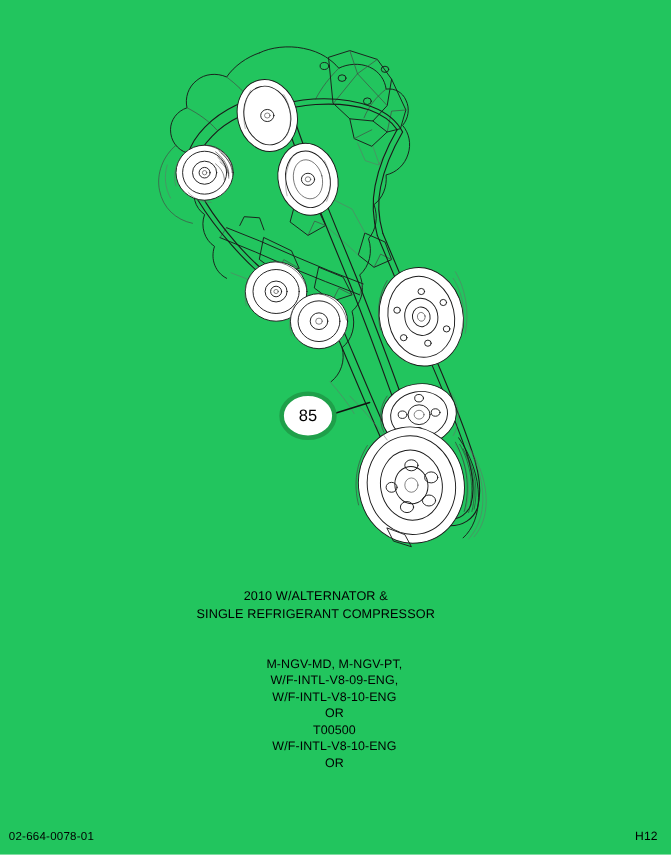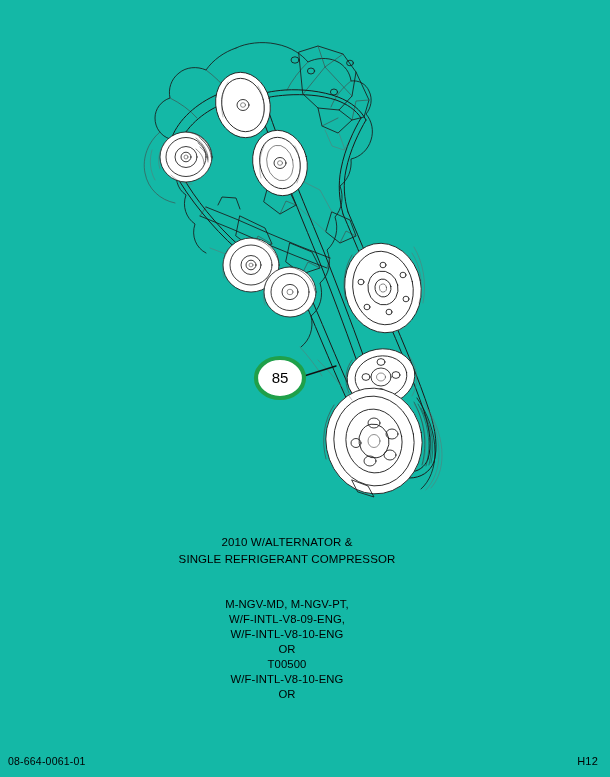--- a/index.html
+++ b/index.html
@@ -9,21 +9,21 @@
     background: #ffffff;
   }
   body {
     font-family: "Liberation Sans", sans-serif;
     color: #000000;
   }
   #page {
     position: relative;
     width: 610px;
     height: 777px;
-    background: #14b8a6;
+    background: #22c55e;
     overflow: hidden;
   }
   #illustration {
     position: absolute;
     left: 0;
     top: 0;
     width: 610px;
     height: 530px;
   }
   .caption-block {
@@ -36,20 +36,21 @@
     top: 534px;
   }
   #title-block .cap-line {
     font-size: 11.5px;
     line-height: 17px;
     letter-spacing: 0.1px;
     white-space: pre;
   }
   #applicability-block {
     top: 597px;
+    padding-left: 17px;
   }
   #applicability-block .cap-line {
     font-size: 11.3px;
     line-height: 15px;
     letter-spacing: 0.1px;
     white-space: pre;
   }
   #footer {
     position: absolute;
     left: 0;
@@ -344,17 +345,17 @@
     <div class="cap-line">M-NGV-MD, M-NGV-PT,</div>
     <div class="cap-line">W/F-INTL-V8-09-ENG,</div>
     <div class="cap-line">W/F-INTL-V8-10-ENG</div>
     <div class="cap-line">OR</div>
     <div class="cap-line">T00500</div>
     <div class="cap-line">W/F-INTL-V8-10-ENG</div>
     <div class="cap-line">OR</div>
   </div>
 
   <div id="footer">
-    <div id="footer-left">08-664-0061-01</div>
+    <div id="footer-left">02-664-0078-01</div>
     <div id="footer-right">H12</div>
   </div>
 
 </div>
 
 </body></html>

